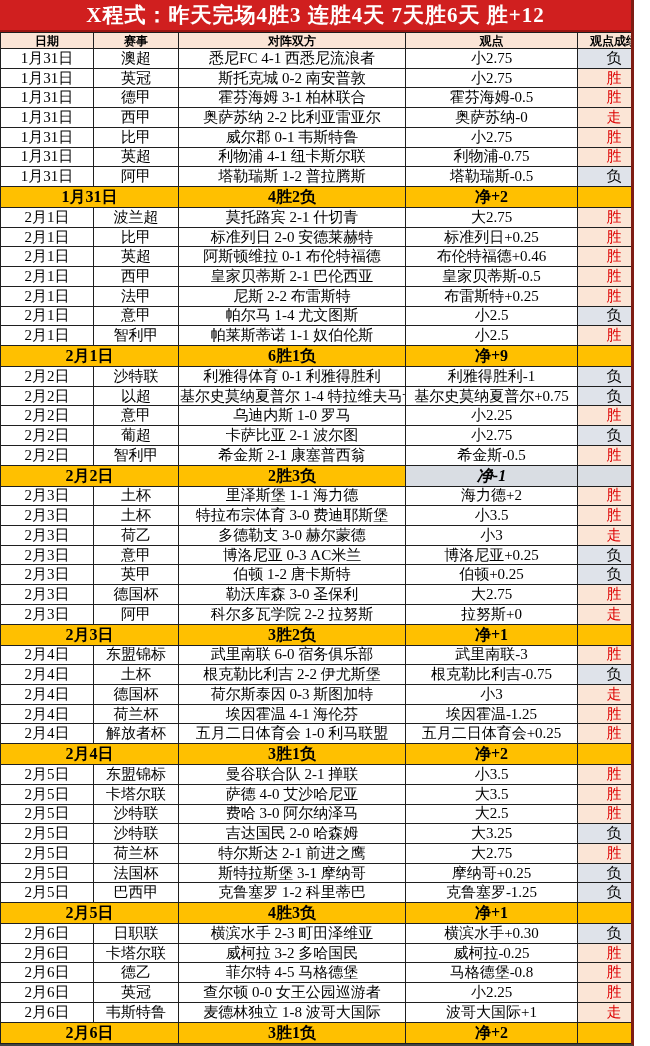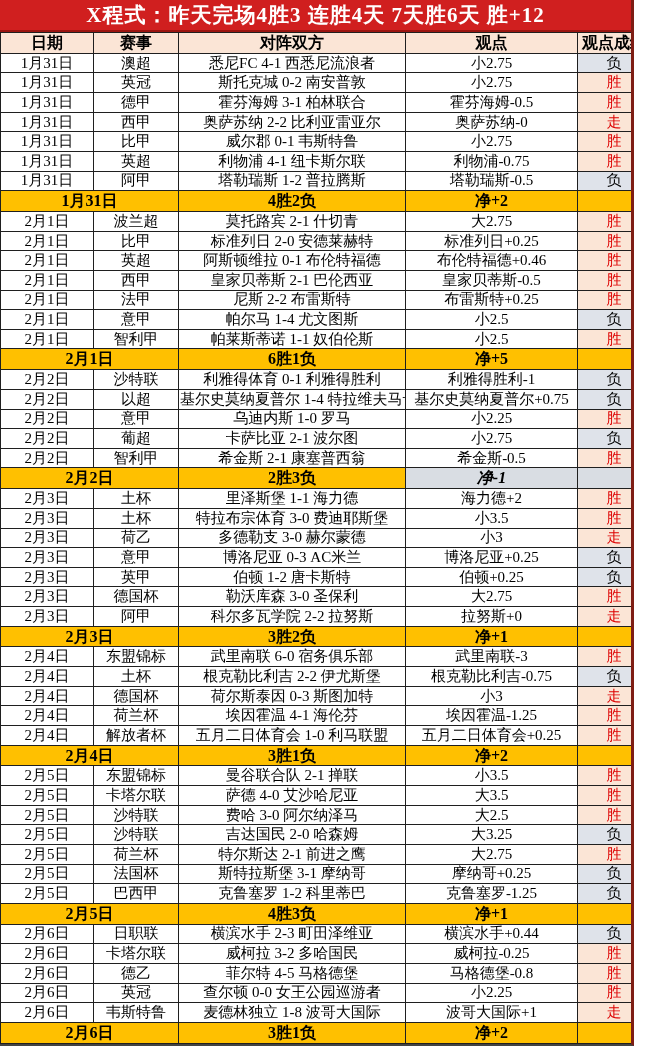--- a/index.html
+++ b/index.html
@@ -34,21 +34,21 @@
     border-collapse:collapse;table-layout:fixed;
   }
   table.sheet td,table.sheet th{
     border:1px solid var(--grid);
     padding:0 1px;text-align:center;vertical-align:middle;
     font-size:15px;line-height:1;white-space:nowrap;overflow:hidden;
     font-weight:normal;
   }
   col.c-date{width:93px;} col.c-league{width:85px;}
   col.c-match{width:227px;} col.c-view{width:172px;} col.c-result{width:73px;}
-  tr.hdr th{background:var(--header-bg);font-weight:bold;font-size:16px;}
+  tr.hdr th{background:var(--header-bg);font-weight:bold;font-size:12px;}
   td.res-win{background:var(--win-bg);color:var(--win-fg);font-weight:bold;}
   td.res-loss{background:var(--loss-bg);color:#000;}
   tr.sum td{background:var(--sum-bg);font-weight:bold;font-size:16px;}
   tr.sum td.neg{background:var(--sum-neg-bg);font-style:italic;}
 </style>
 </head>
 <body>
 
 <div class="page">
   <div class="title-bar">X程式：昨天完场4胜3  连胜4天  7天胜6天  胜+12</div>
@@ -168,21 +168,21 @@
         <tr>
           <td>2月1日</td>
           <td>智利甲</td>
           <td>帕莱斯蒂诺 1-1 奴伯伦斯</td>
           <td>小2.5</td>
           <td class="res-win">胜</td>
         </tr>
         <tr class="sum">
           <td colspan="2">2月1日</td>
           <td>6胜1负</td>
-          <td>净+5</td>
+          <td>净+9</td>
           <td></td>
         </tr>
         <tr>
           <td>2月2日</td>
           <td>沙特联</td>
           <td>利雅得体育 0-1 利雅得胜利</td>
           <td>利雅得胜利-1</td>
           <td class="res-loss">负</td>
         </tr>
         <tr>
@@ -367,21 +367,21 @@
         <tr class="sum">
           <td colspan="2">2月5日</td>
           <td>4胜3负</td>
           <td>净+1</td>
           <td></td>
         </tr>
         <tr>
           <td>2月6日</td>
           <td>日职联</td>
           <td>横滨水手 2-3 町田泽维亚</td>
-          <td>横滨水手+0.44</td>
+          <td>横滨水手+0.30</td>
           <td class="res-loss">负</td>
         </tr>
         <tr>
           <td>2月6日</td>
           <td>卡塔尔联</td>
           <td>威柯拉 3-2 多哈国民</td>
           <td>威柯拉-0.25</td>
           <td class="res-win">胜</td>
         </tr>
         <tr>

